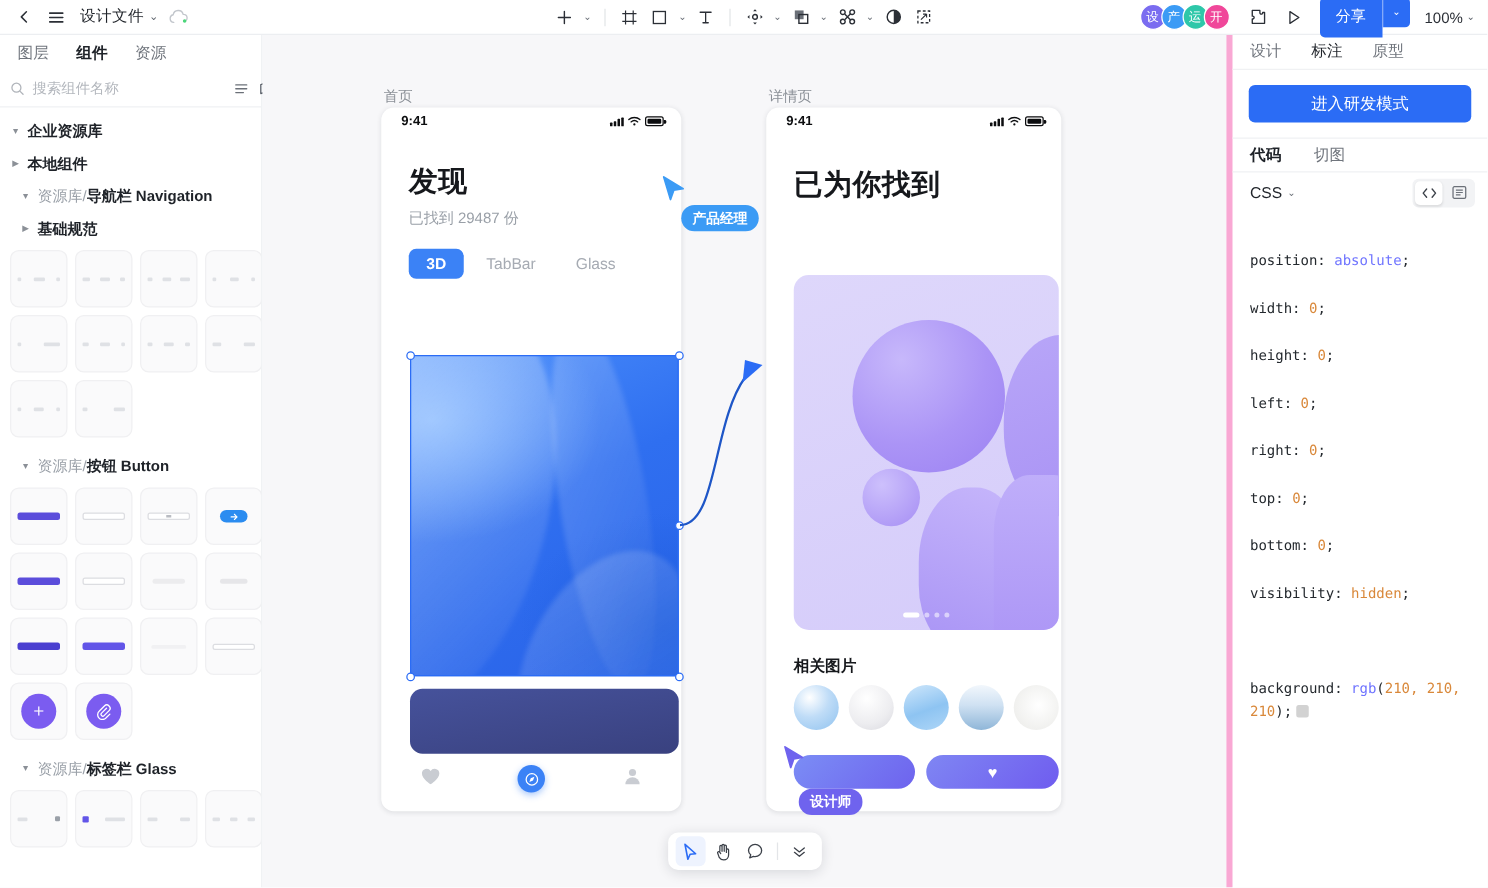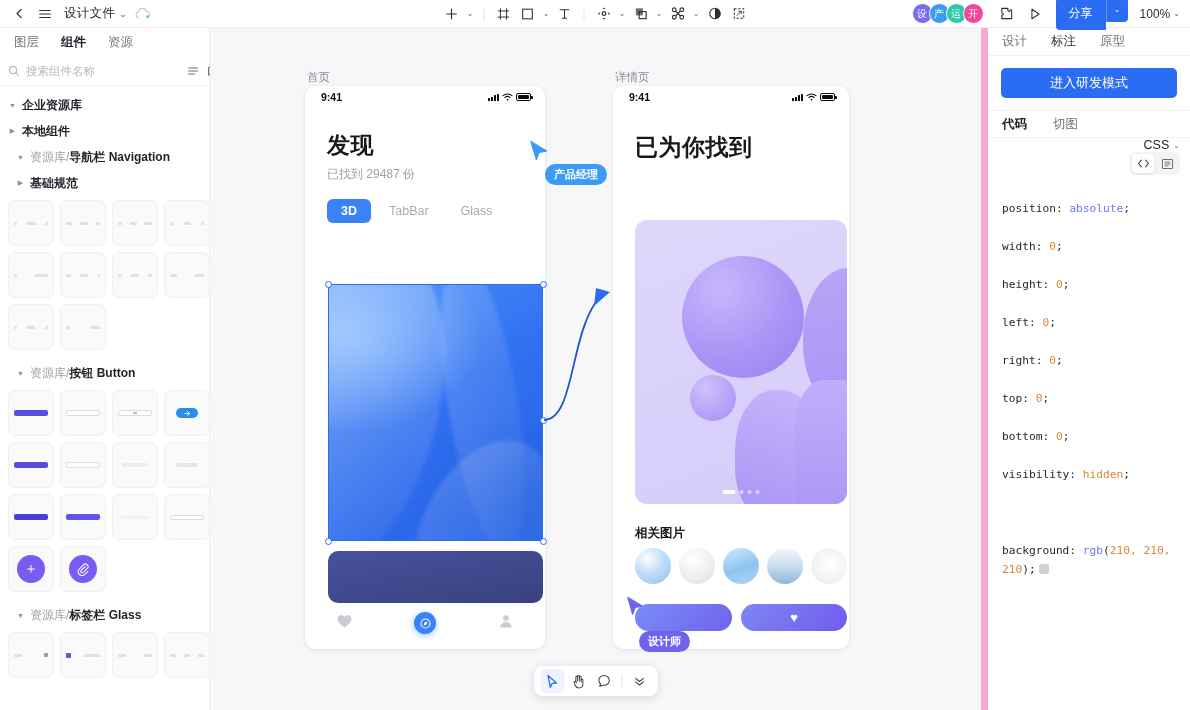--- a/index.html
+++ b/index.html
@@ -190,34 +190,34 @@
     padding:0 6px; gap:2px; box-shadow:0 2px 10px rgba(20,25,40,.14);
   }
   .bt-ic {
     width:24px;height:24px;border-radius:5px;display:flex;align-items:center;justify-content:center;
     cursor:pointer; color:#3c4149;
   }
   .bt-ic.sel { background:#eef3fe; color:#2b6cf5; }
 
   
   .right {
-    width: 209px; min-width:209px; background:#fff; border-left:7px solid #f9a8d4;
+    width: 209px; min-width:209px; background:#fff; border-left:5px solid #f9a8d4;
     display:flex; flex-direction:column;
   }
   .rp-tabs { height:28px; display:flex; align-items:center; gap:24px; padding:0 14px; border-bottom:1px solid #f0f1f3; }
   .rp-tab { font-size:12.5px; color:#70757d; cursor:pointer; }
   .rp-tab.active { color:#1f2329; font-weight:normal; }
   .dev-btn {
     margin:12px 13px; height:30px; background:#2b6cf5; color:#fff; border-radius:5px;
     display:flex;align-items:center;justify-content:center; font-size:13px; cursor:pointer;
   }
   .rp-subtabs { height:28px; display:flex; align-items:center; gap:26px; padding:0 14px; border-top:1px solid #f0f1f3; border-bottom:1px solid #f0f1f3; }
   .rp-st { font-size:12.5px; color:#70757d; cursor:pointer; }
   .rp-st.active { color:#1f2329; font-weight:bold; }
-  .css-row { height:32px; display:flex; align-items:flex-end; padding:0 10px 0 14px;flex-direction:column; }
+  .css-row { height:32px; display:flex; align-items:center; padding:0 10px 0 14px; }
   .css-sel { font-size:12.5px; color:#1f2329; display:flex; align-items:center; gap:4px; cursor:pointer;}
   .css-view { margin-left:auto; display:flex; align-items:center; gap:2px; background:#f2f3f5; border-radius:5px; padding:2px; }
   .cv-ic { width:22px;height:19px;display:flex;align-items:center;justify-content:center;border-radius:4px;cursor:pointer;color:#4b5159;}
   .cv-ic.on { background:#fff; box-shadow:0 1px 2px rgba(0,0,0,.09); }
   .code {
     padding:10px 14px; font-family:"DejaVu Sans Mono","Liberation Mono",monospace;
     font-size:11.2px; line-height:19px; color:#24292e; white-space:pre-wrap; word-break:break-all;
   }
   .k-prop { color:#24292e; }
   .k-kw { color:#6f74ff; }

